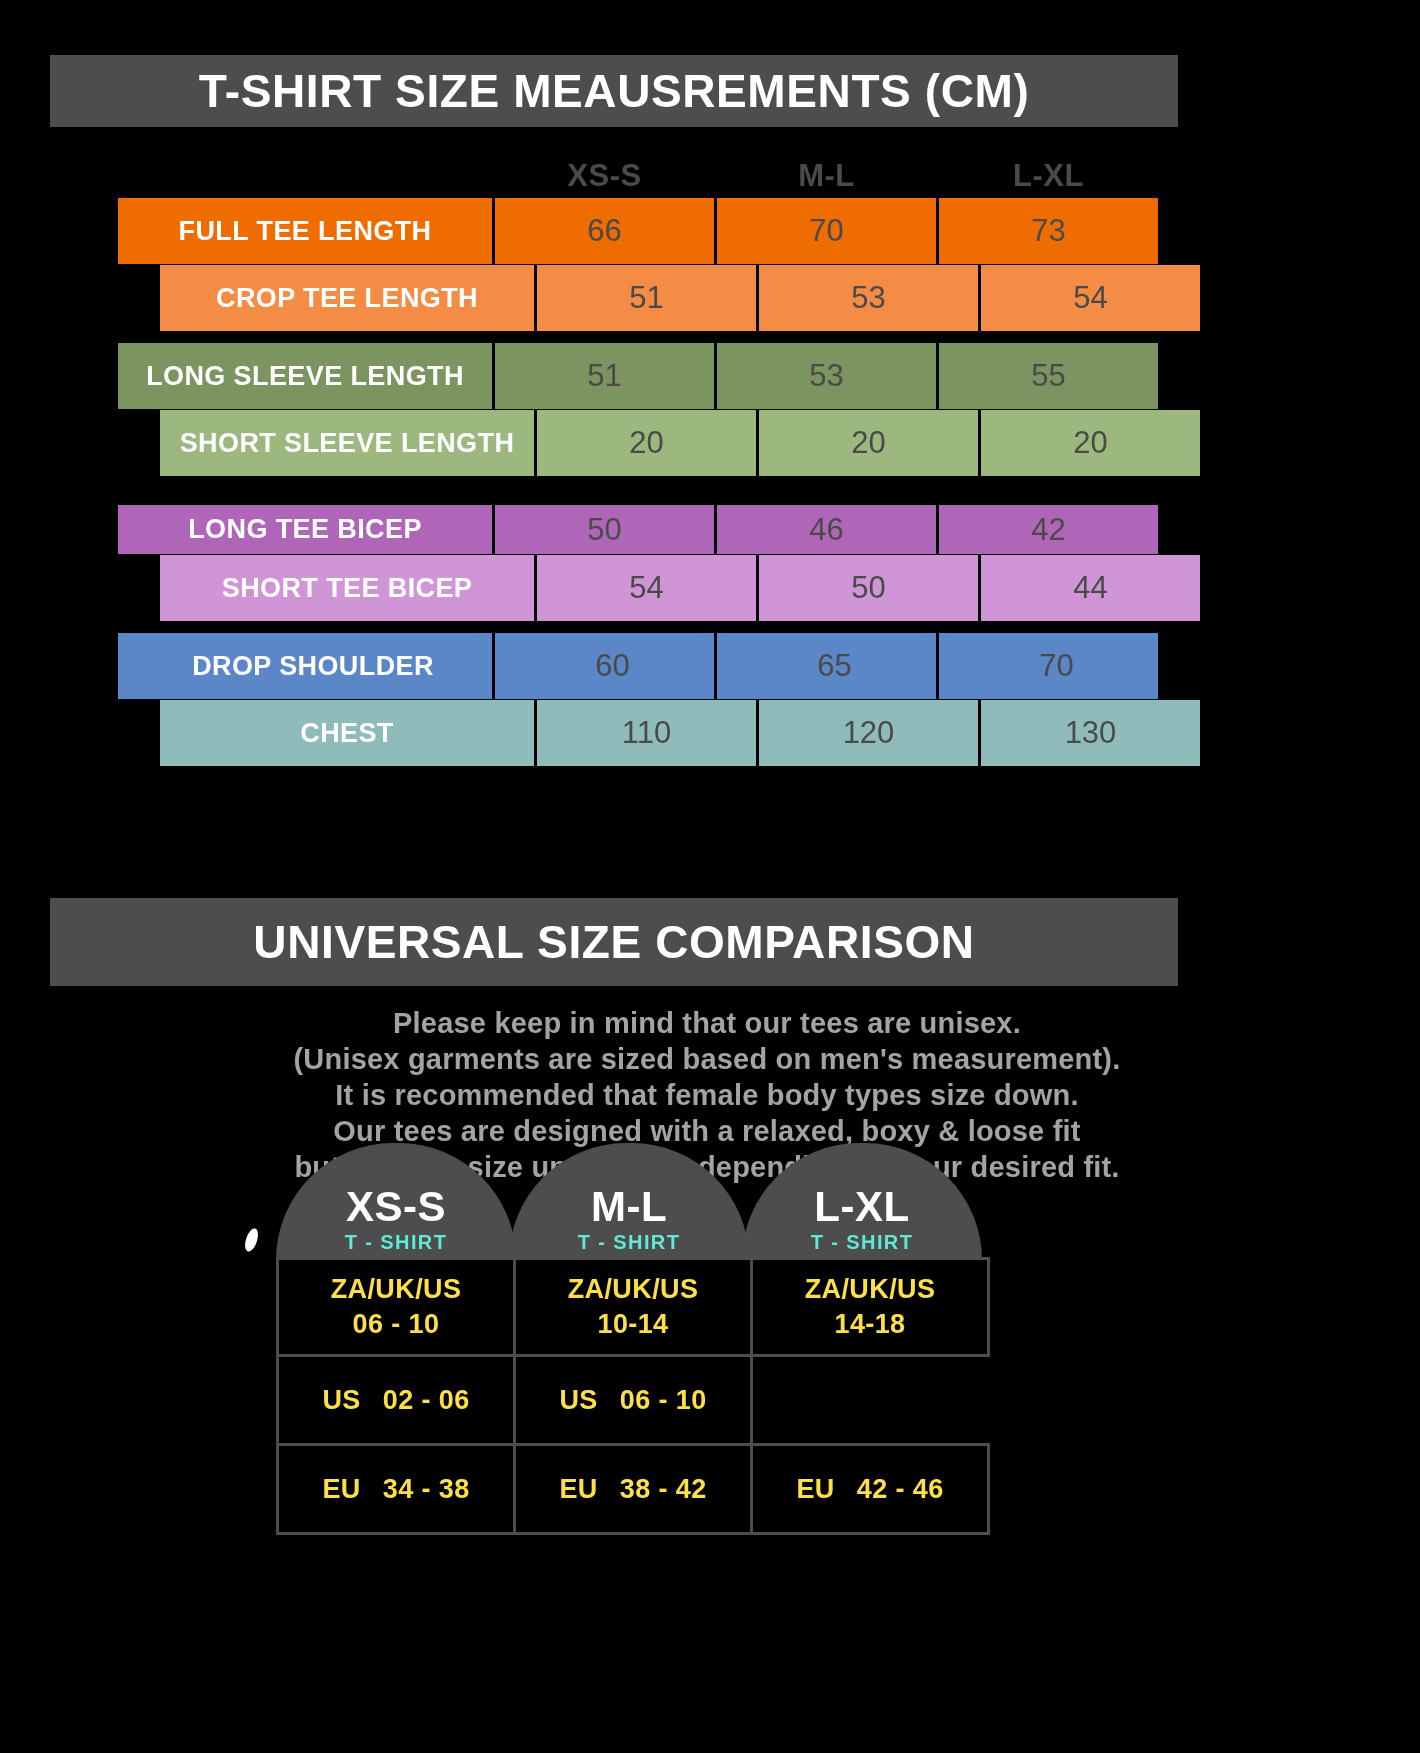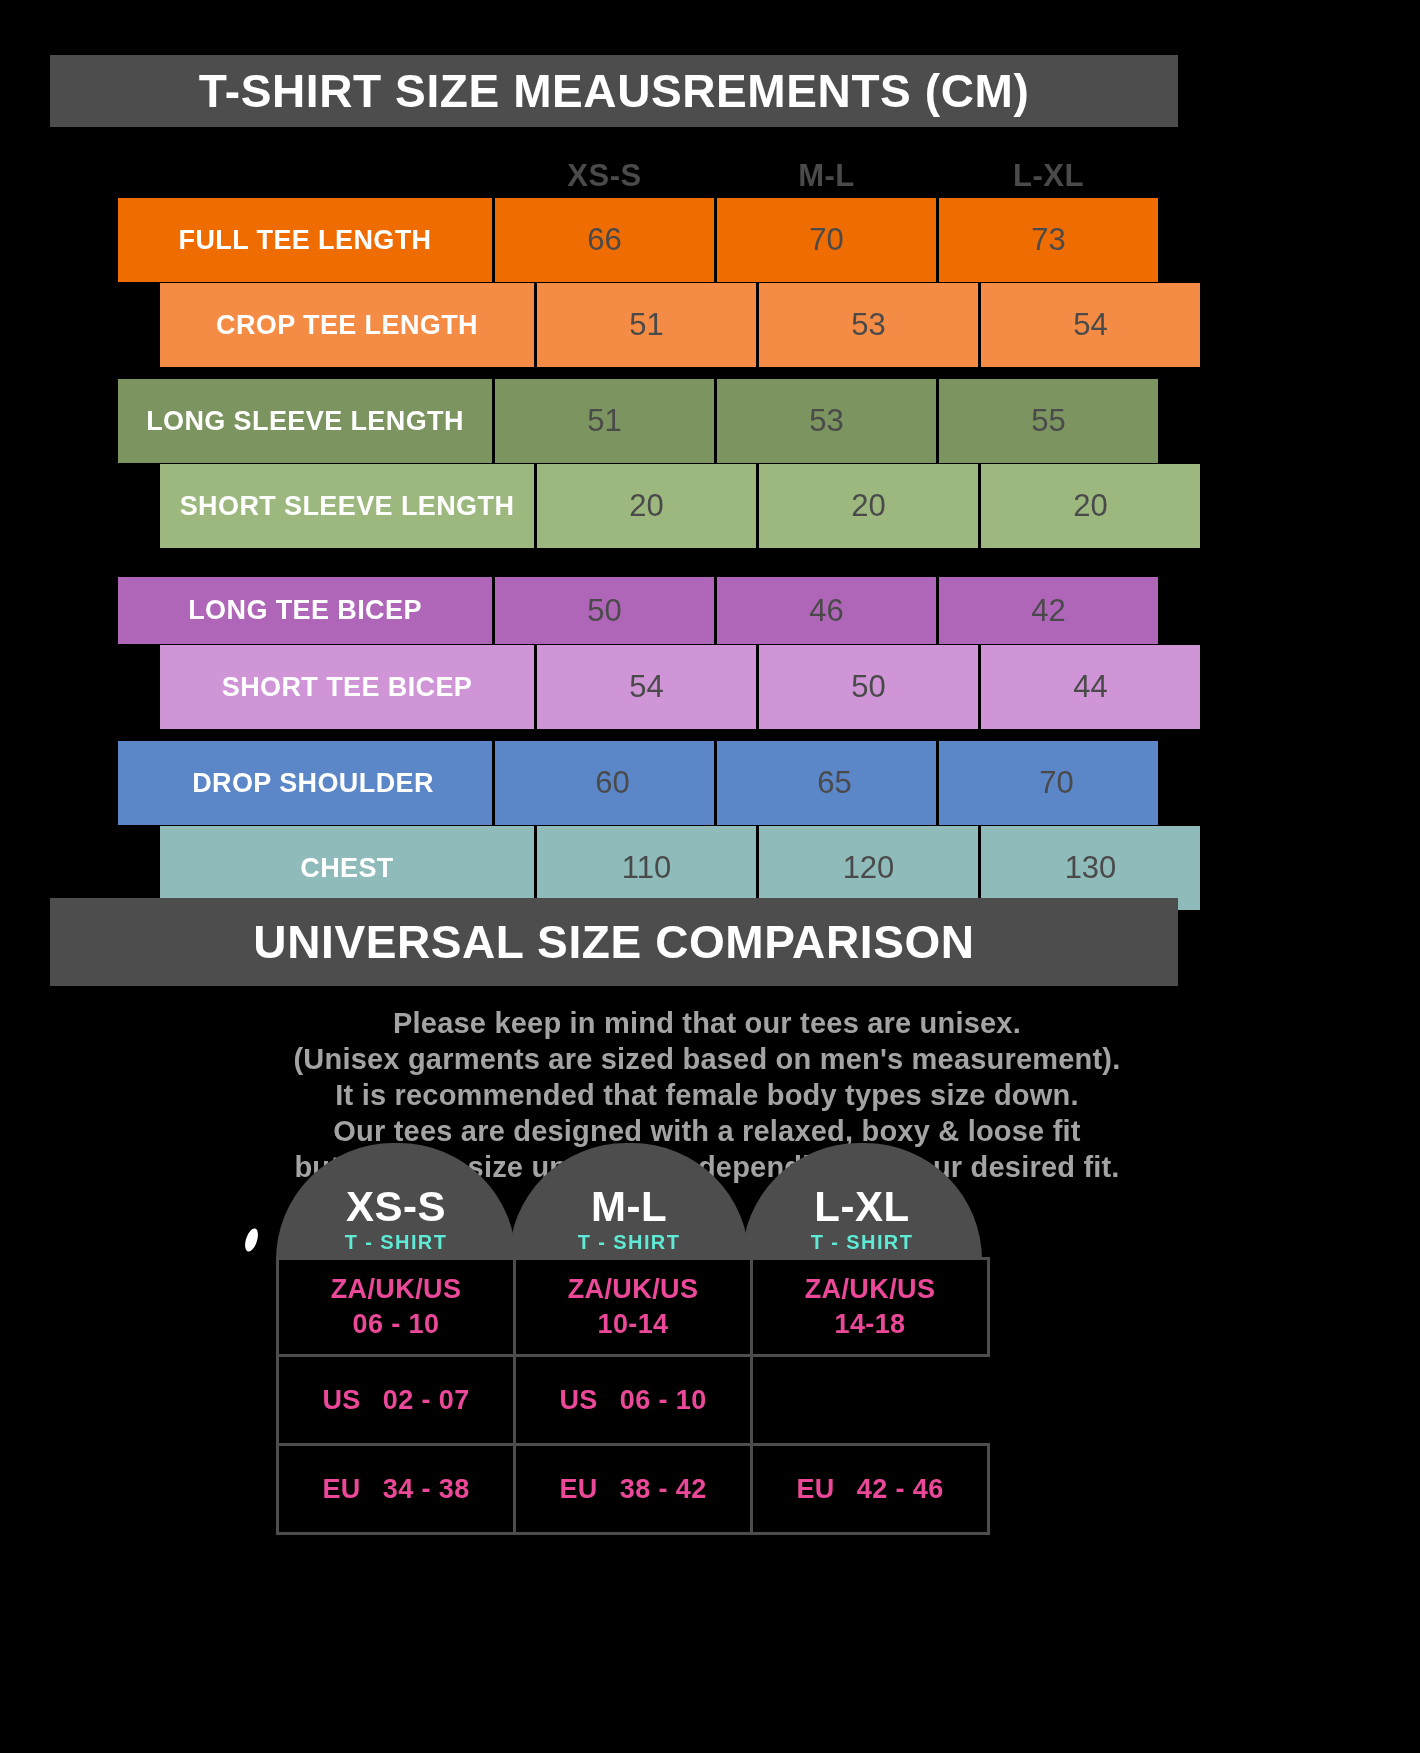--- a/index.html
+++ b/index.html
@@ -59,21 +59,21 @@
     color: #4a4a4a;
     font-size: 31px;
     font-weight: bold;
     letter-spacing: 0.5px;
     padding-bottom: 4px;
   }
 
   .grp { margin-bottom: 12px; }
   .grp:last-child { margin-bottom: 0; }
 
-  .trow { display: flex; height: 84px; }
+  .trow { display: flex; height: 66px; }
   .trow + .trow { margin-top: 1px; padding-left: 42px; }
 
   .tlabel {
     width: 374px;
     flex: none;
     display: flex;
     align-items: center;
     justify-content: center;
     color: #ffffff;
     font-weight: bold;
@@ -158,21 +158,21 @@
   .gcell {
     width: 240px;
     flex: none;
     border: 3px solid #4d4d4d;
     margin-right: -3px;
     margin-top: -3px;
     display: flex;
     flex-direction: column;
     align-items: center;
     justify-content: center;
-    color: #ec4899;
+    color: #fde047;
     font-weight: bold;
     background: #000000;
   }
   .gcell:last-child { margin-right: 0; }
   .gcell.tall  { height: 100px; }
   .gcell.short { height: 92px; }
   .gcell .l1 { font-size: 27px; letter-spacing: 0.4px; }
   .gcell .l2 { font-size: 27px; letter-spacing: 0.4px; margin-top: 4px; }
   .gcell .inline { font-size: 27px; letter-spacing: 0.4px; }
   .gcell .inline .unit { margin-right: 22px; }
@@ -303,21 +303,21 @@
           <span class="l1">ZA/UK/US</span>
           <span class="l2">10-14</span>
         </div>
         <div class="gcell tall">
           <span class="l1">ZA/UK/US</span>
           <span class="l2">14-18</span>
         </div>
       </div>
     <div class="grid-row" id="grid-row-2">
         <div class="gcell short">
-          <span class="inline"><span class="unit">US</span><span>02 - 07</span></span>
+          <span class="inline"><span class="unit">US</span><span>02 - 06</span></span>
         </div>
         <div class="gcell short">
           <span class="inline"><span class="unit">US</span><span>06 - 10</span></span>
         </div>
       </div>
     <div class="grid-row" id="grid-row-3">
         <div class="gcell short">
           <span class="inline"><span class="unit">EU</span><span>34 - 38</span></span>
         </div>
         <div class="gcell short">

